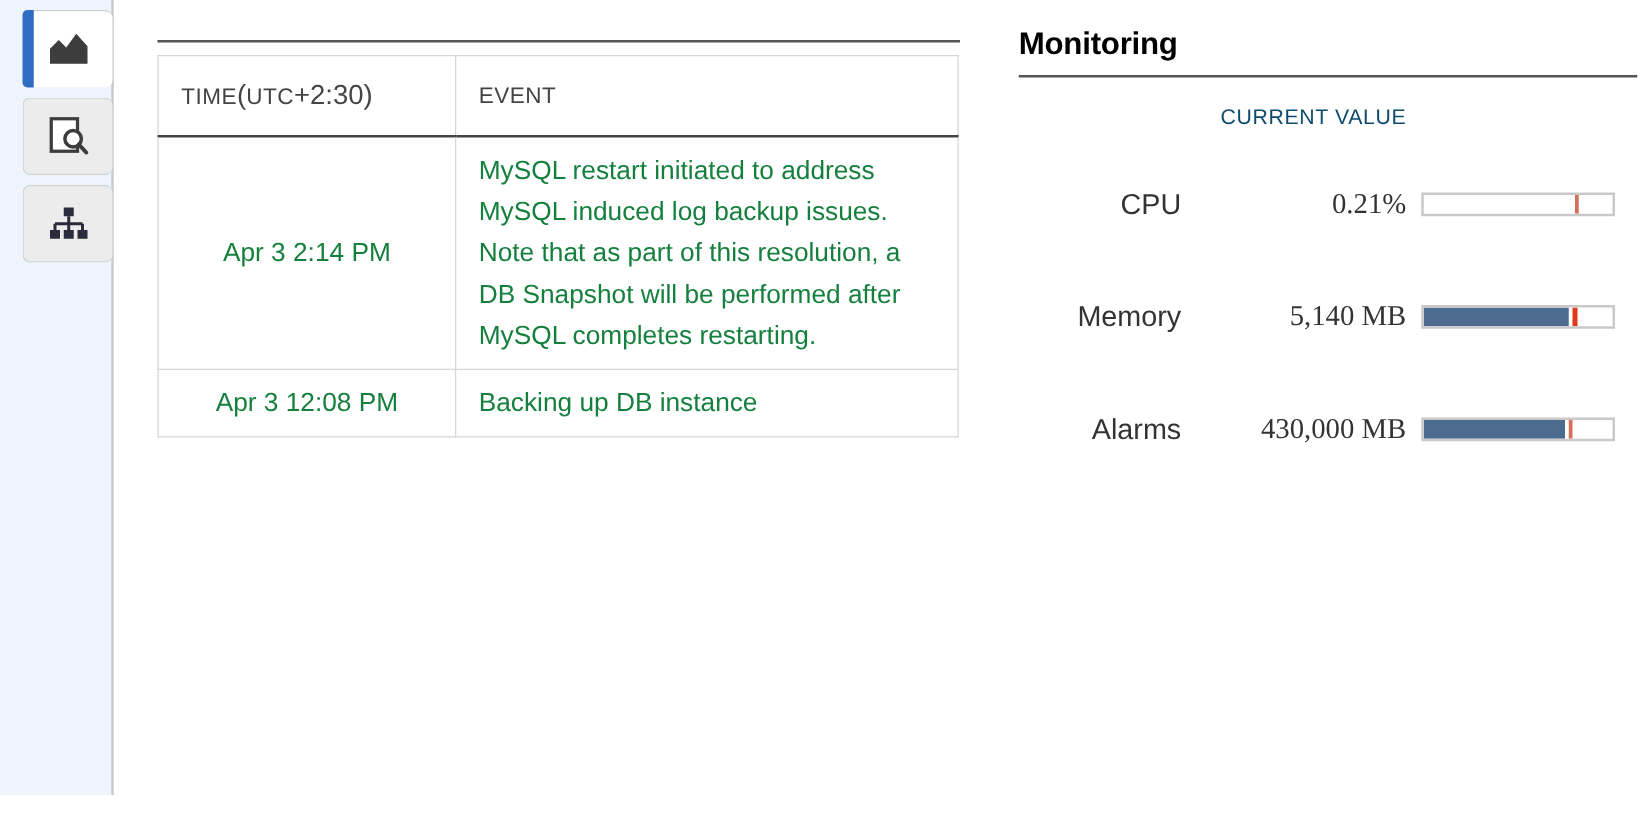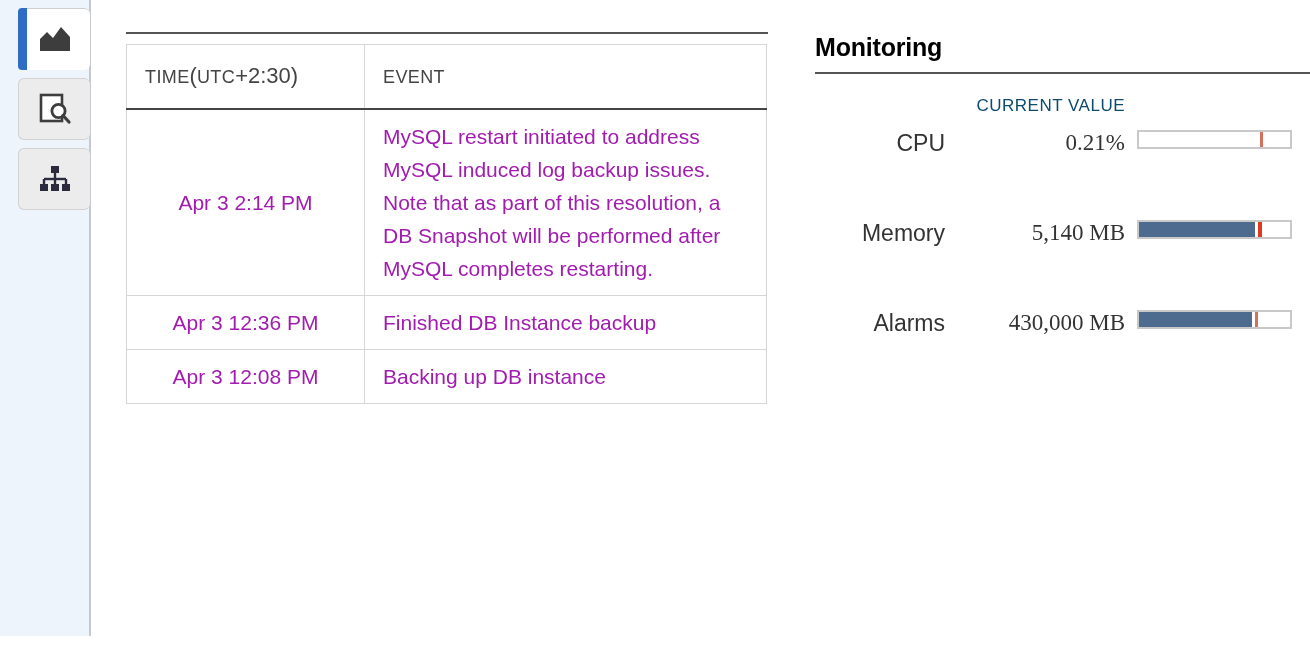--- a/index.html
+++ b/index.html
@@ -67,21 +67,21 @@
   .tab svg { display: block; }
 
   
   .panel-left {
     position: absolute;
     left: 126px; top: 32px;
     width: 642px;
   }
   .panel-right {
     position: absolute;
-    left: 815px; top: 32px;
+    left: 815px; top: 20px;
     width: 495px;
   }
   .panel-title {
     font-size: 25px;
     font-weight: bold;
     color: #000000;
     letter-spacing: -0.2px;
     margin: 0 0 10px 0;
     line-height: 30px;
   }
@@ -98,21 +98,21 @@
     border-collapse: collapse;
     width: 640px;
     table-layout: fixed;
     margin-top: 10px;
   }
   table.events th, table.events td {
     border: 1px solid #d6d6d6;
     vertical-align: middle;
     padding: 10px 18px;
     font-size: 21px;
-    color: #a21caf;
+    color: #15803d;
     line-height: 33px;
   }
   table.events col.c-time { width: 238px; }
   table.events col.c-event { width: 402px; }
   table.events thead th {
     border-bottom: 2px solid #444444;
     text-align: left;
     font-weight: normal;
     height: 64px;
     padding-top: 6px;
@@ -147,21 +147,21 @@
   .mon-col-label  { width: 130px; }
   .mon-col-value  { width: 180px; text-align: right; }
   .mon-col-thresh { width: 175px; text-align: left; padding-left: 12px; }
   .mon-head .hd {
     font-size: 17px;
     letter-spacing: 0.5px;
     color: #0c4a6e;
   }
   .mon-row {
     display: flex;
-    align-items: flex-start;
+    align-items: center;
     height: 90px;
   }
   .mon-label {
     width: 130px;
     text-align: right;
     font-size: 23px;
     color: #333333;
     padding-right: 0px;
   }
   .mon-value {
@@ -260,24 +260,20 @@
             <span class="th-small">EVENT</span>
           </th>
         </tr>
       </thead>
       <tbody>
         <tr>
           <td class="time-cell">Apr 3 2:14 PM</td>
           <td class="event-cell">MySQL restart initiated to address MySQL induced log backup issues. Note that as part of this resolution, a DB Snapshot will be performed after MySQL completes restarting.</td>
         </tr>
         <tr>
-          <td class="time-cell">Apr 3 12:36 PM</td>
-          <td class="event-cell">Finished DB Instance backup</td>
-        </tr>
-        <tr>
           <td class="time-cell">Apr 3 12:08 PM</td>
           <td class="event-cell">Backing up DB instance</td>
         </tr>
       </tbody>
     </table>
   </div>
 
   <div class="panel-right">
     <h2 class="panel-title">Monitoring</h2>
     <div class="title-rule"></div>

